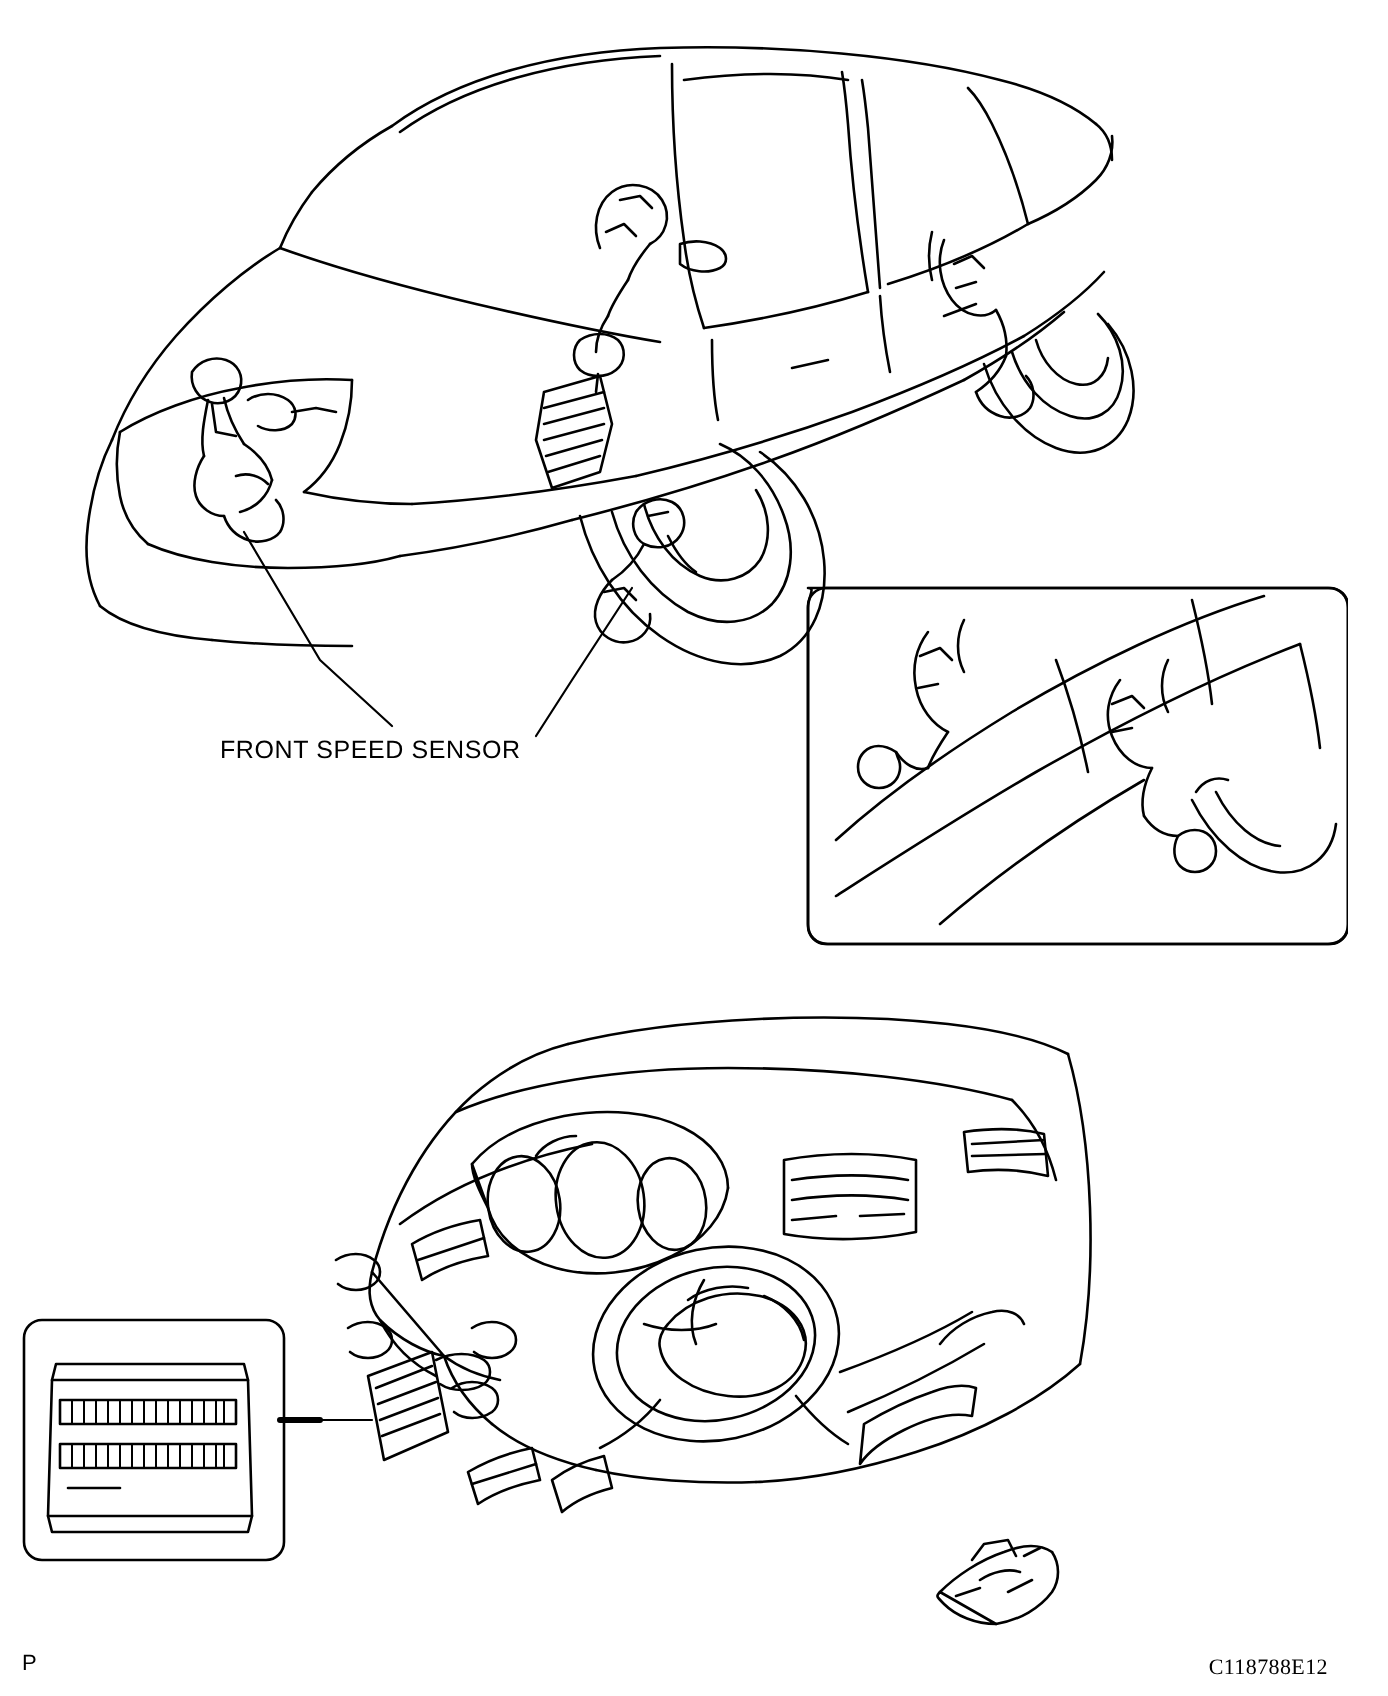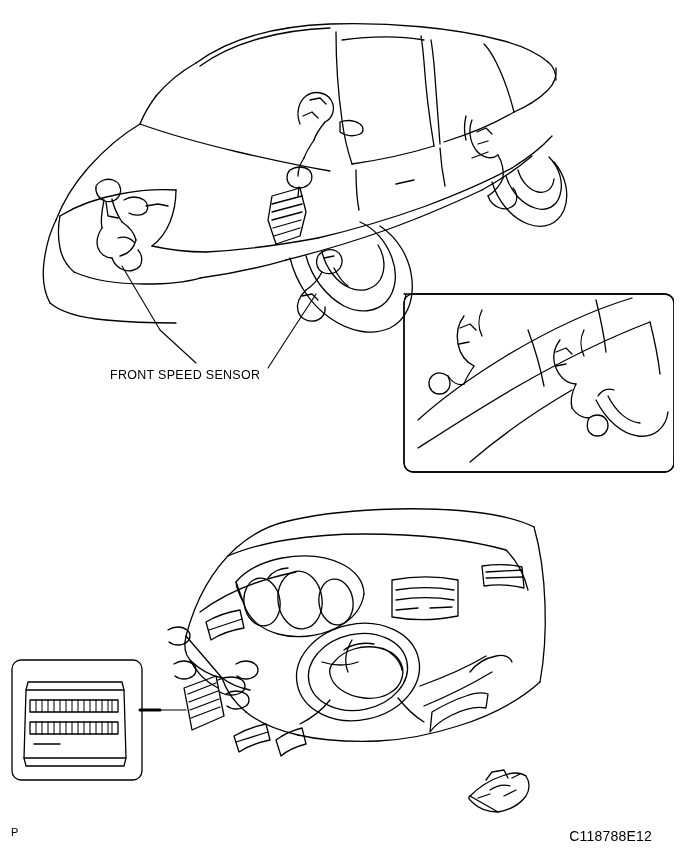--- a/index.html
+++ b/index.html
@@ -38,24 +38,24 @@
   }
   #page-mark {
     position: absolute;
     left: 11px;
     top: 826px;
     font-size: 11px;
     color: #000;
   }
   #figure-code {
     position: absolute;
-    right: 22px;
+    right: 10px;
     top: 828px;
-    font-family: Liberation Sans, sans-serif;
-    font-size: 14px;
+    font-family: Liberation Serif, serif;
+    font-size: 11px;
     letter-spacing: 0.2px;
     color: #000;
   }
 </style>
 </head>
 <body>
 
 <div id="page">
 
   <svg class="diagram-svg" viewBox="0 0 694 848" xmlns="http://www.w3.org/2000/svg">

